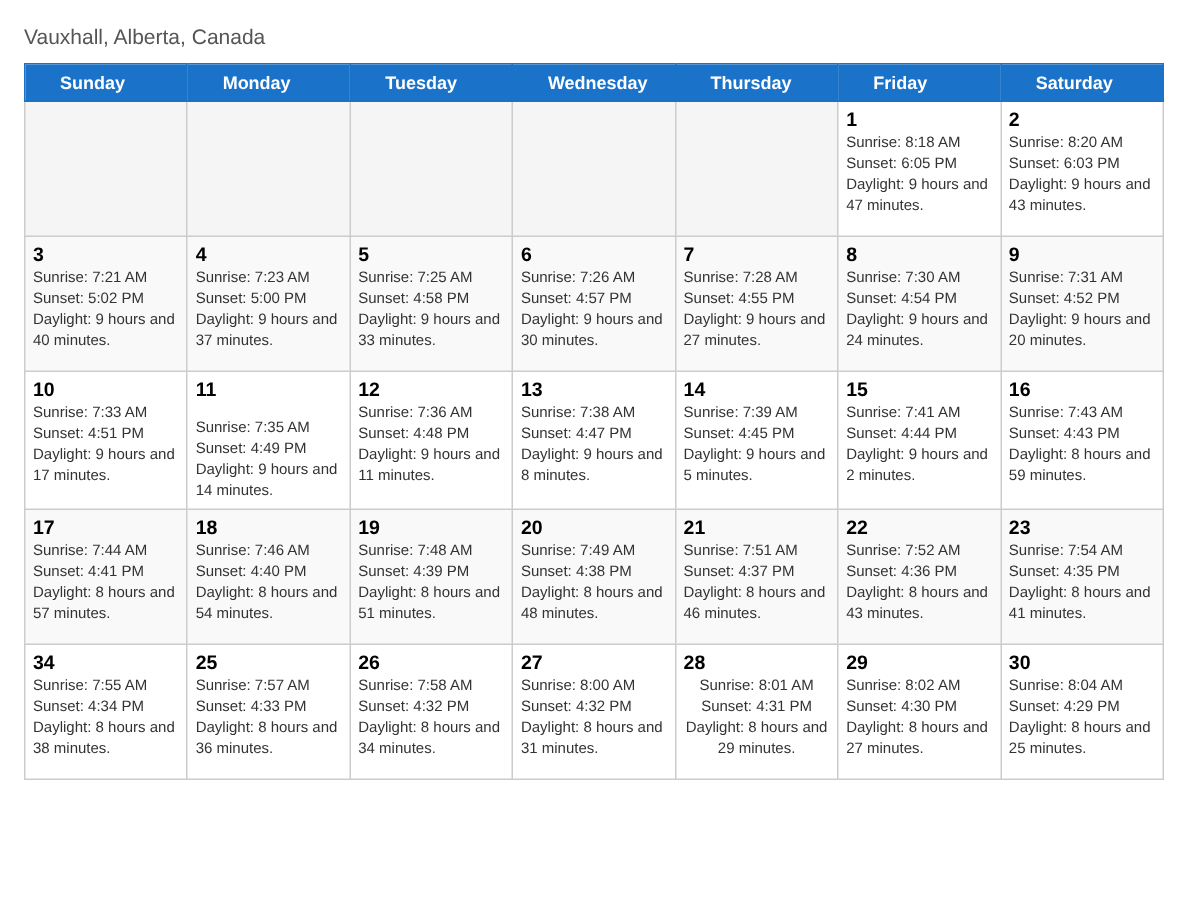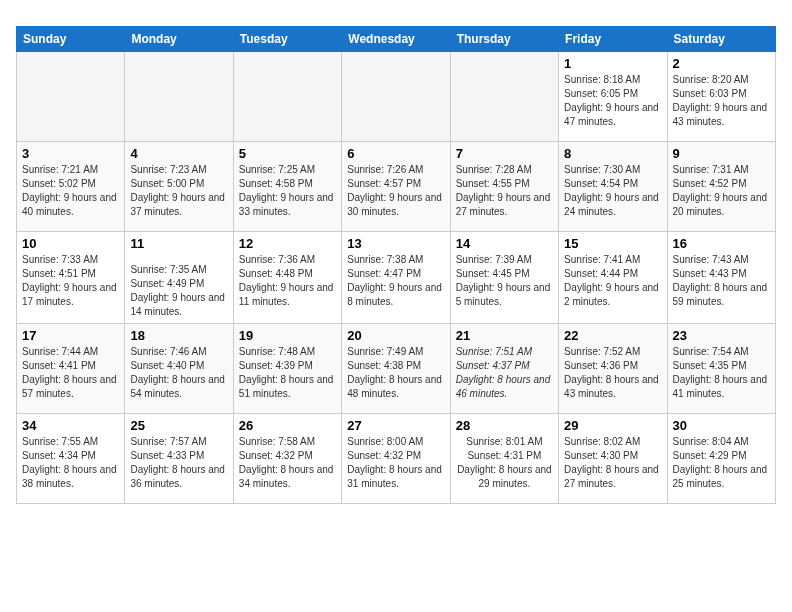--- a/index.html
+++ b/index.html
@@ -43,21 +43,21 @@
     }
     table {
       width: 100%;
       border-collapse: collapse;
       table-layout: fixed;
     }
     th {
       background: #1a73c8;
       color: #fff;
       text-align: left;
-      padding: 5px 6px;
+      padding: 5px 23px;
       font-size: 12px;
       font-weight: bold;
       border: 1px solid #1a73c8;
     }
     td {
       border: 1px solid #ccc;
       vertical-align: top;
       padding: 4px 5px;
       height: 90px;
       background: #fff;
@@ -73,20 +73,21 @@
       color: #333;
       line-height: 1.4;
     }
     tr:nth-child(even) td:not(.empty) { background: #f9f9f9; }
   </style>
 </head>
 <body>
 
 <div class="header">
   <div class="title-block">
+    <div class="location">Vauxhall, Alberta, Canada</div>
   </div>
 </div>
 
 <table>
   <thead>
     <tr>
     <th>Sunday</th>
         <th>Monday</th>
         <th>Tuesday</th>
         <th>Wednesday</th>
@@ -223,21 +224,21 @@
 Daylight: 8 hours and 51 minutes.</div>
         </td>
         <td>
           <div class="day-num">20</div>
           <div class="day-info" style="white-space: pre-line;">Sunrise: 7:49 AM
 Sunset: 4:38 PM
 Daylight: 8 hours and 48 minutes.</div>
         </td>
         <td>
           <div class="day-num">21</div>
-          <div class="day-info" style="white-space: pre-line; font-style: italic;">Sunrise: 7:51 AM
+          <div class="day-info" style="white-space: pre-line;">Sunrise: 7:51 AM
 Sunset: 4:37 PM
 Daylight: 8 hours and 46 minutes.</div>
         </td>
         <td>
           <div class="day-num">22</div>
           <div class="day-info" style="white-space: pre-line;">Sunrise: 7:52 AM
 Sunset: 4:36 PM
 Daylight: 8 hours and 43 minutes.</div>
         </td>
         <td>

